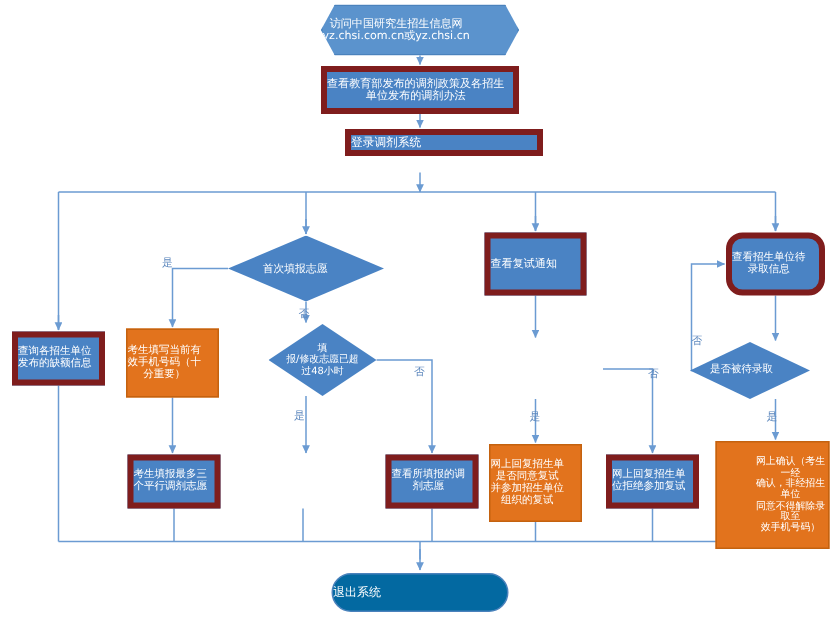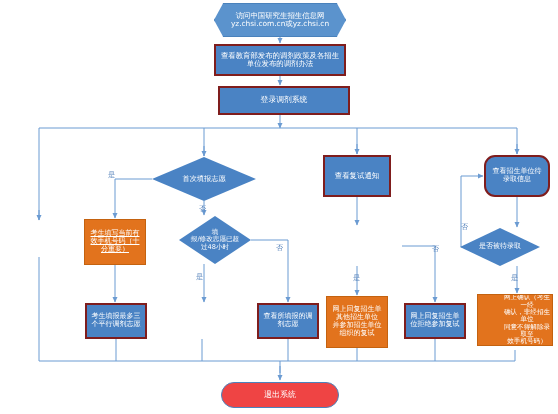--- a/index.html
+++ b/index.html
@@ -23,38 +23,37 @@
     top: 0;
     width: 558px;
     height: 414px;
     pointer-events: none;
   }
   .node {
     position: absolute;
     box-sizing: border-box;
     display: flex;
     align-items: center;
-    justify-content: center;
     text-align: center;
     color: #ffffff;
     line-height: 1.12;
     letter-spacing: 0px;
     word-break: break-all;
     overflow: hidden;
   }
   .node-proc {
     background: #4a83c4;
-    border: 2px solid #7f1d1d;
+    border: 4px solid #7f1d1d;
   }
   .node-proc-orange {
     background: #e2731d;
     border: 1px solid #c4620f;
   }
   .node-term {
-    background: #ef4444;
+    background: #0369a1;
     border: 1px solid #4a82bc;
     border-radius: 999px;
   }
   .node-hex {
     background: #5b93cd;
     border: 1px solid #4a82bc;
     clip-path: polygon(7% 0%, 93% 0%, 100% 50%, 93% 100%, 7% 100%, 0% 50%);
   }
   .node-dec {
     background: transparent;
@@ -169,33 +168,39 @@
     </div>
   </div>
 
   <div class="node node-proc" style="left:214px; top:44px; width:132px; height:32px; font-size:7.4px;">
     <div>
       <div>查看教育部发布的调剂政策及各招生</div>
       <div>单位发布的调剂办法</div>
     </div>
   </div>
 
-  <div class="node node-proc" style="left:218px; top:86px; width:132px; height:29px; font-size:7.8px;">
+  <div class="node node-proc" style="left:230px; top:86px; width:132px; height:18px; font-size:7.8px;">
     <div>登录调剂系统</div>
   </div>
 
   <div class="node node-dec" style="left:152px; top:157px; width:104px; height:44px; font-size:7.2px;">
     <div class="dec-shape"></div>
     <div class="dec-text">
       <div>首次填报志愿</div>
     </div>
   </div>
 
-
-  <div class="node node-proc-orange" style="left:84px; top:219px; width:62px; height:46px; font-size:7px;text-decoration:underline;">
+  <div class="node node-proc" style="left:8px; top:221px; width:62px; height:36px; font-size:7px;">
+    <div>
+      <div>查询各招生单位</div>
+      <div>发布的缺额信息</div>
+    </div>
+  </div>
+
+  <div class="node node-proc-orange" style="left:84px; top:219px; width:62px; height:46px; font-size:7px;">
     <div>
       <div>考生填写当前有</div>
       <div>效手机号码（十</div>
       <div>分重要）</div>
     </div>
   </div>
 
   <div class="node node-dec" style="left:179px; top:216px; width:72px; height:48px; font-size:6.6px;">
     <div class="dec-shape"></div>
     <div class="dec-text" style="width:108%;">
@@ -221,21 +226,21 @@
   </div>
 
   <div class="node node-proc" style="left:323px; top:155px; width:68px; height:42px; font-size:7.4px;">
     <div>查看复试通知</div>
   </div>
 
 
   <div class="node node-proc-orange" style="left:326px; top:296px; width:62px; height:52px; font-size:7px;">
     <div>
       <div>网上回复招生单</div>
-      <div>其他招生单位</div>
+      <div>是否同意复试</div>
       <div>并参加招生单位</div>
       <div>组织的复试</div>
     </div>
   </div>
 
   <div class="node node-proc" style="left:404px; top:303px; width:62px; height:36px; font-size:7px;">
     <div>
       <div>网上回复招生单</div>
       <div>位拒绝参加复试</div>
     </div>
@@ -248,21 +253,21 @@
     </div>
   </div>
 
   <div class="node node-dec" style="left:460px; top:228px; width:80px; height:38px; font-size:7px;">
     <div class="dec-shape"></div>
     <div class="dec-text">
       <div>是否被待录取</div>
     </div>
   </div>
 
-  <div class="node node-proc-orange" style="left:477px; top:294px; width:76px; height:52px; font-size:6.6px;padding-left:24px;">
+  <div class="node node-proc-orange" style="left:477px; top:294px; width:76px; height:72px; font-size:6.6px;padding-left:24px;">
     <div>
       <div>网上确认（考生一经</div>
       <div>确认，非经招生单位</div>
       <div>同意不得解除录取至</div>
       <div>效手机号码）</div>
     </div>
   </div>
 
   <div class="node node-term" style="left:221px; top:382px; width:118px; height:26px; font-size:8px;">
     <div>退出系统</div>

